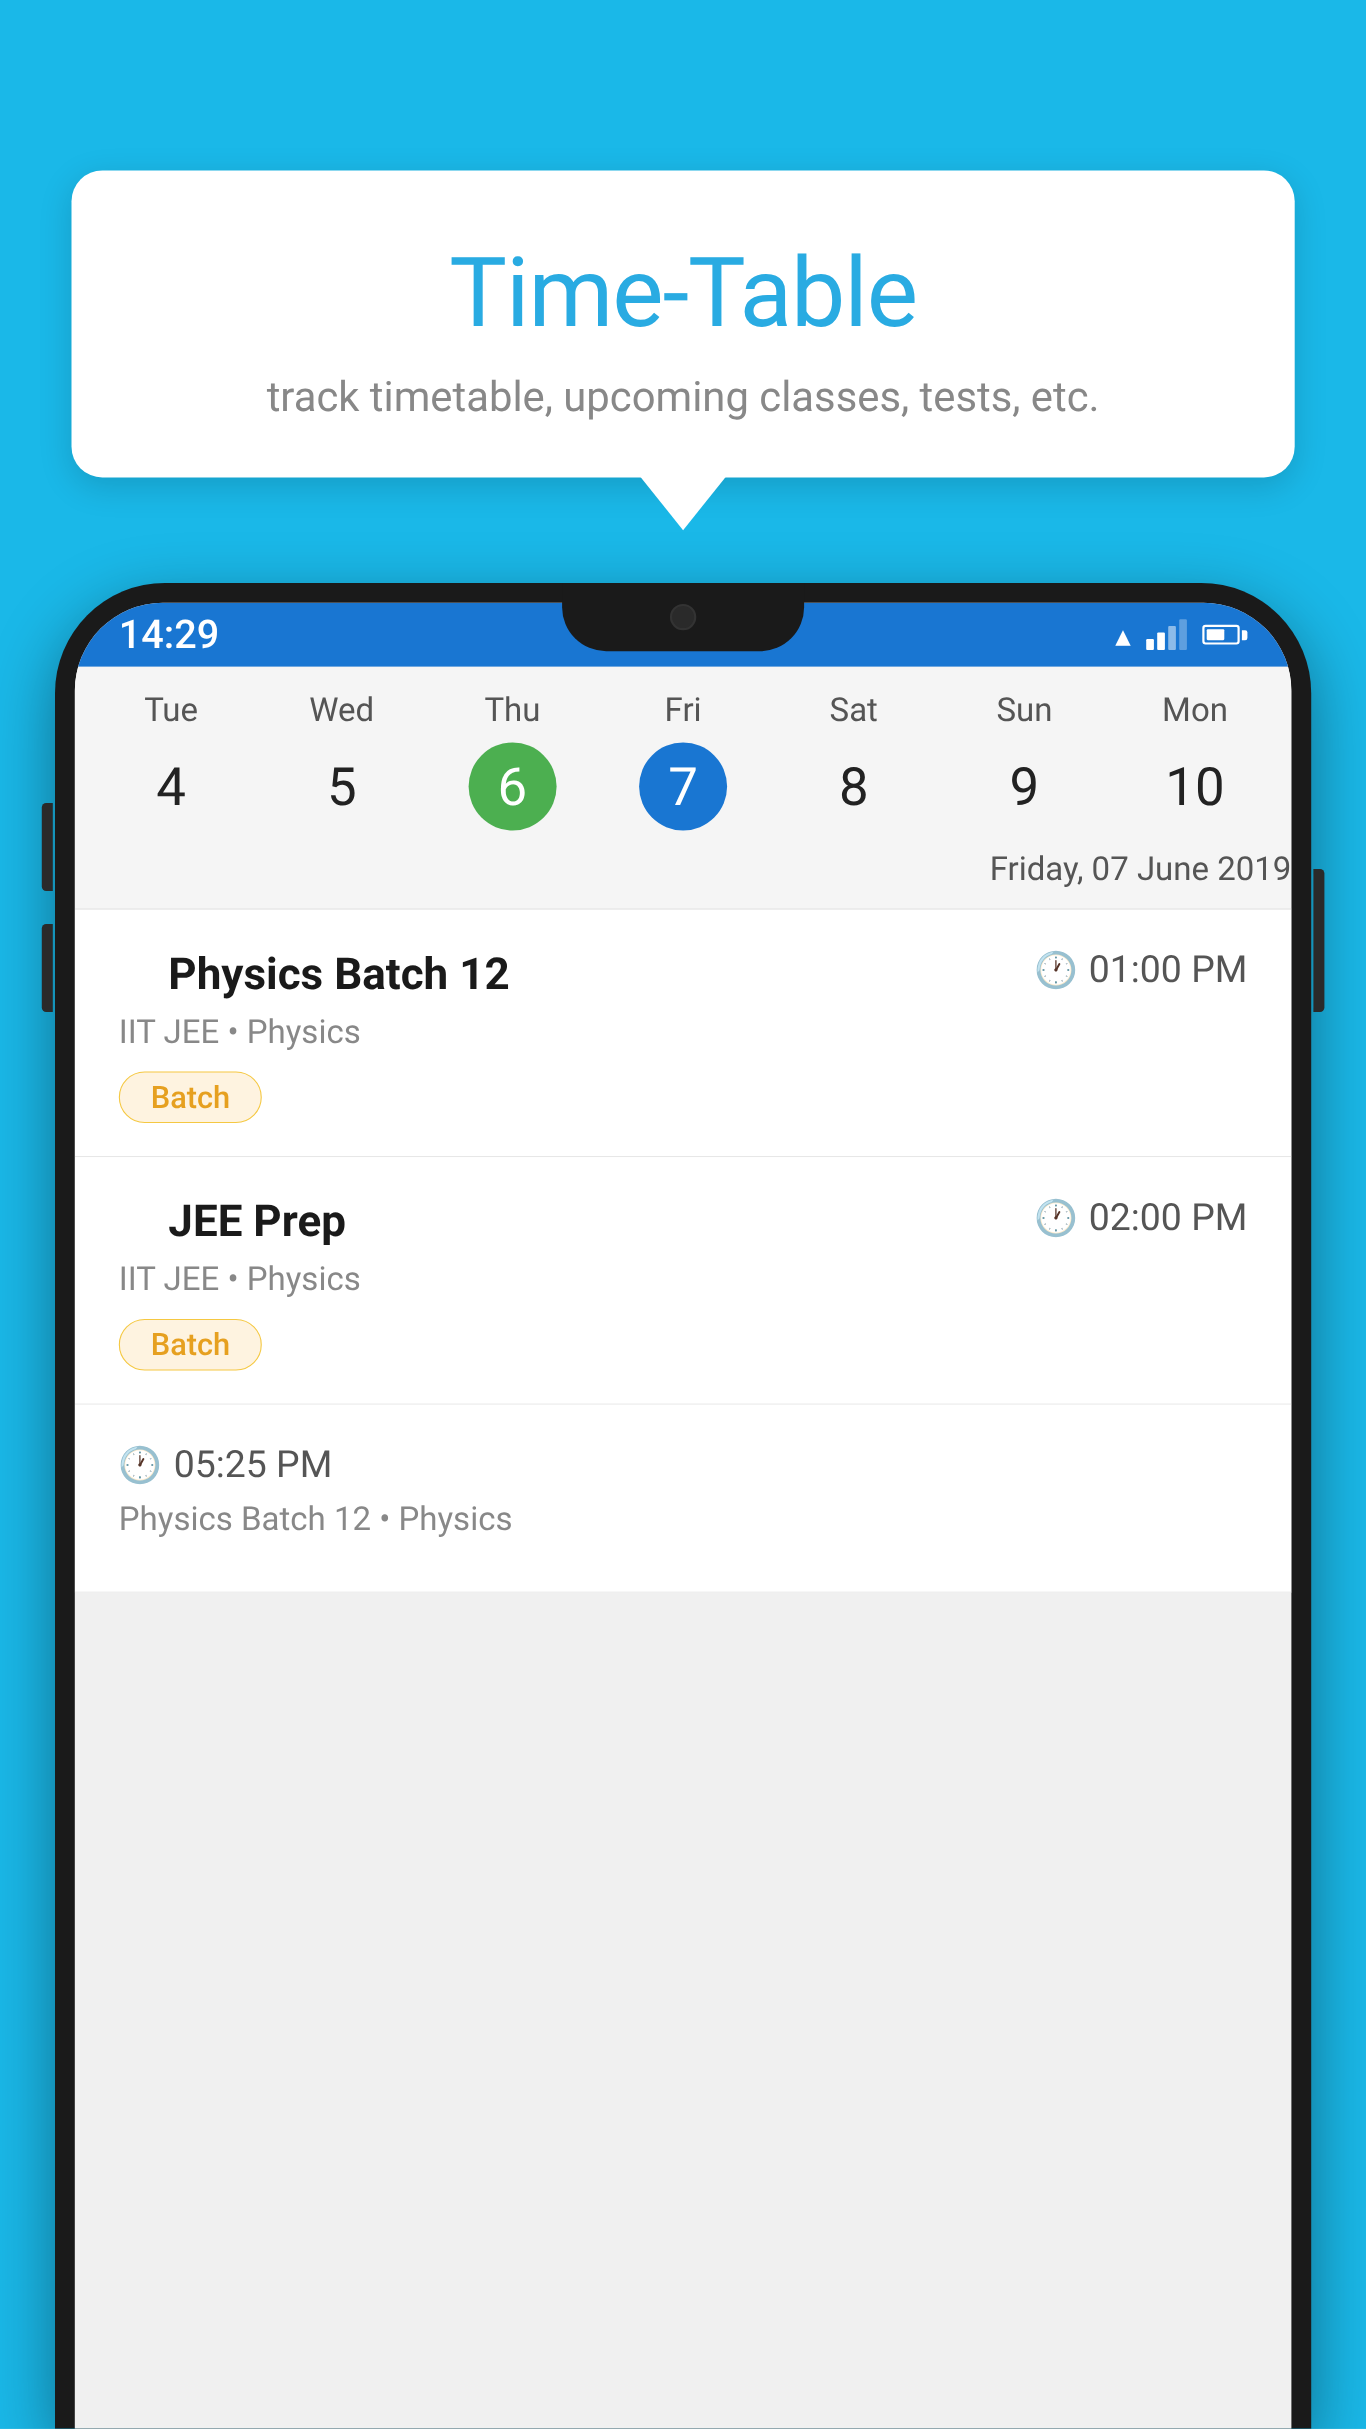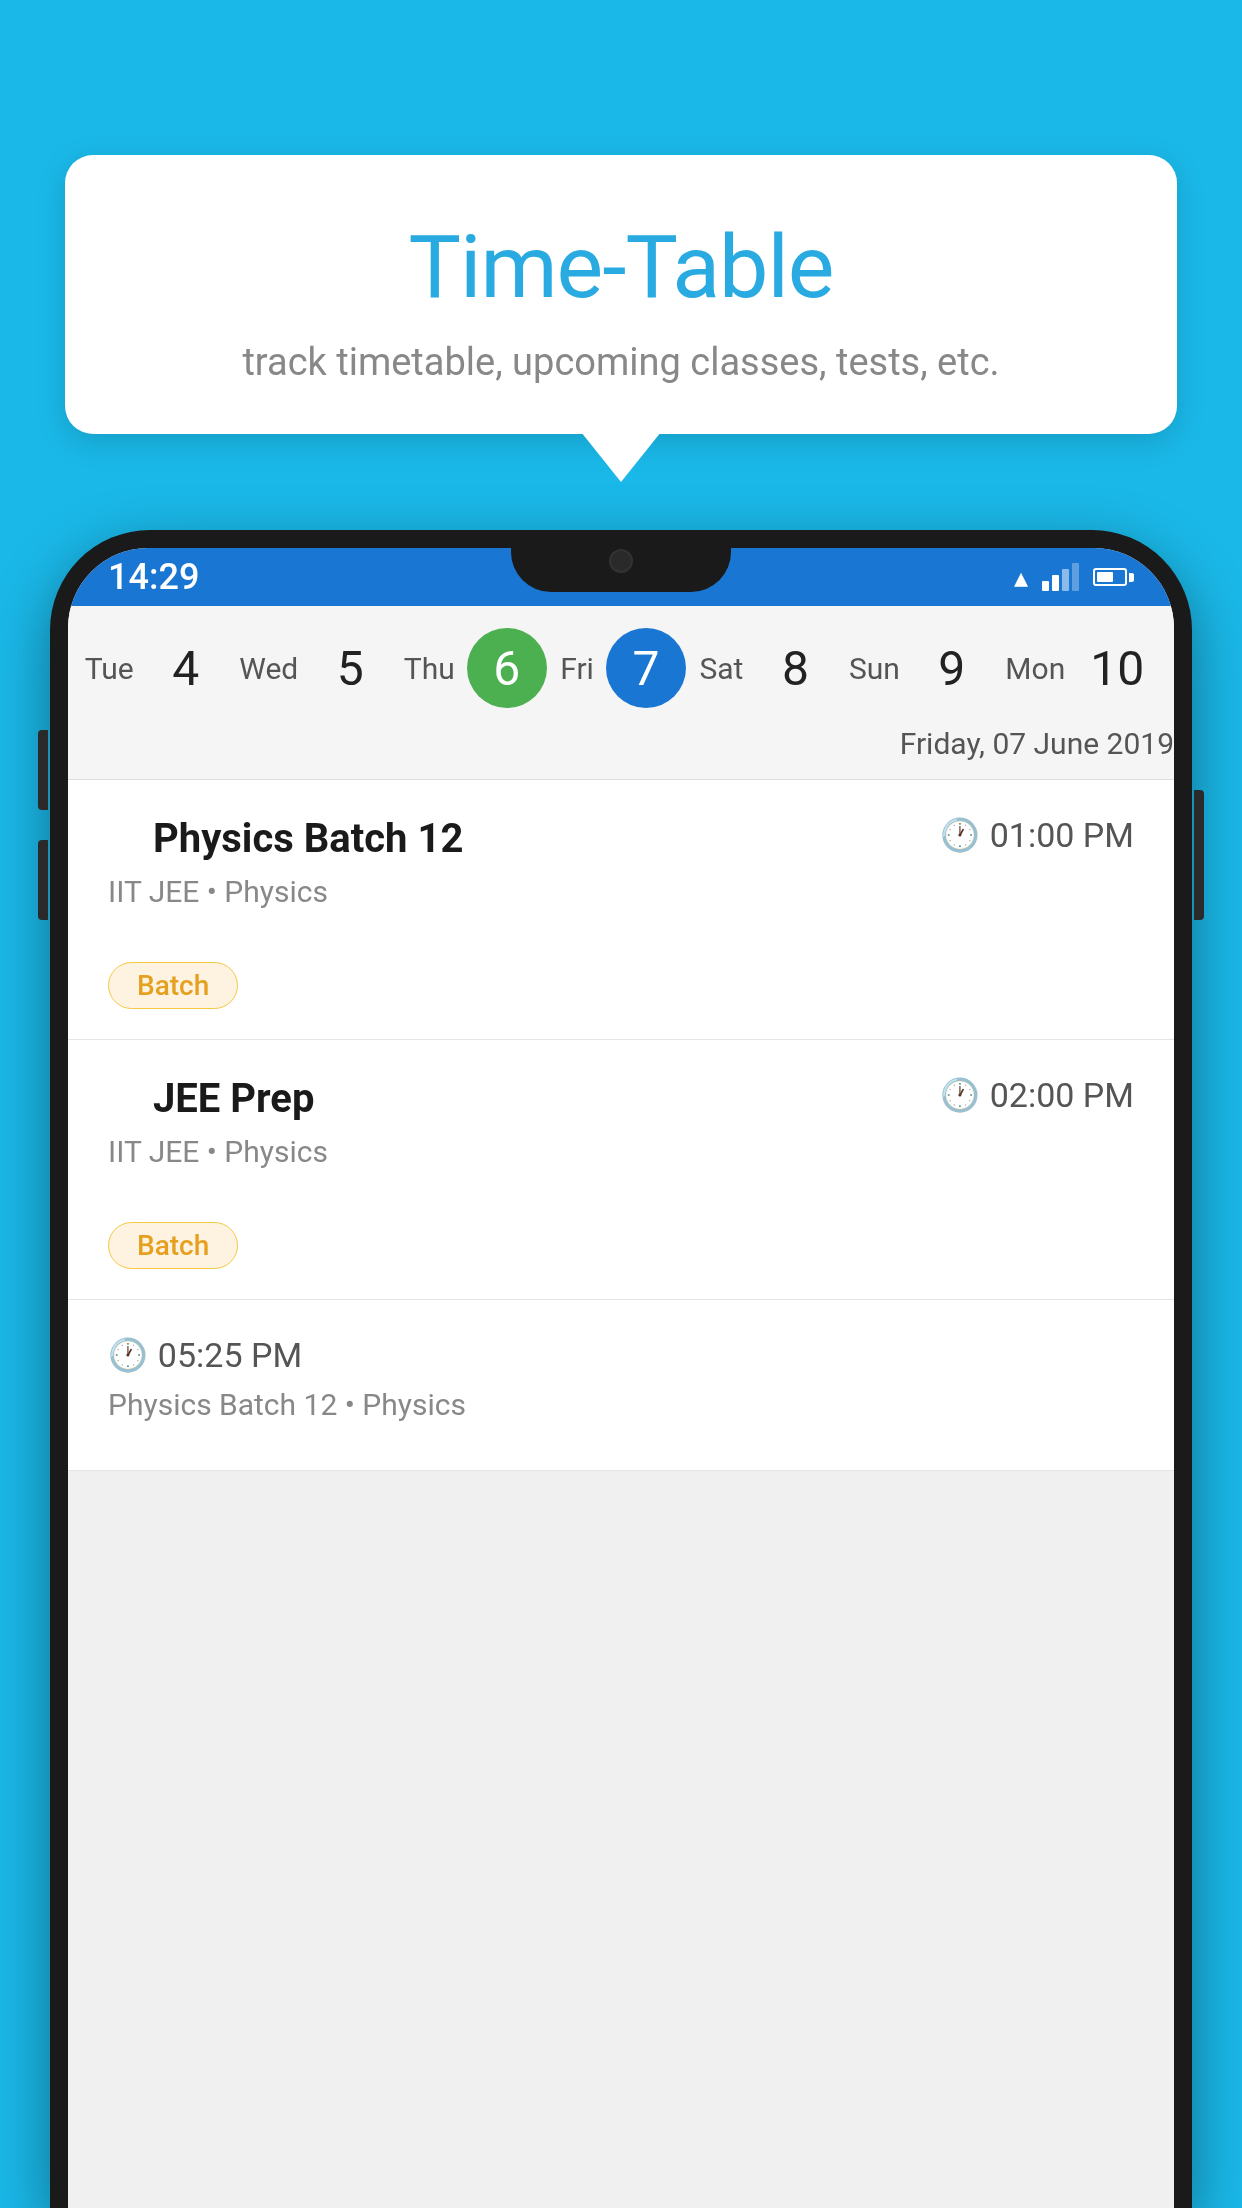--- a/index.html
+++ b/index.html
@@ -207,20 +207,21 @@
     }
 
     .days-row {
       display: flex;
       justify-content: space-around;
       padding: 0 10px;
     }
 
     .day-col {
       display: flex;
+      flex-direction: column;
       align-items: center;
       gap: 12px;
       min-width: 120px;
     }
 
     .day-name {
       font-size: 30px;
       color: #555;
       font-weight: 400;
     }
@@ -302,21 +303,20 @@
 
     .batch-badge {
       display: inline-block;
       background: #fef3e0;
       color: #e6a020;
       border: 1.5px solid #f5c842;
       border-radius: 30px;
       padding: 6px 28px;
       font-size: 28px;
       font-weight: 500;
-      margin-top: 35px;
     }
 
     
     .signal-bars {
       display: flex;
       align-items: flex-end;
       gap: 3px;
     }
     .signal-bars span {
       display: block;

